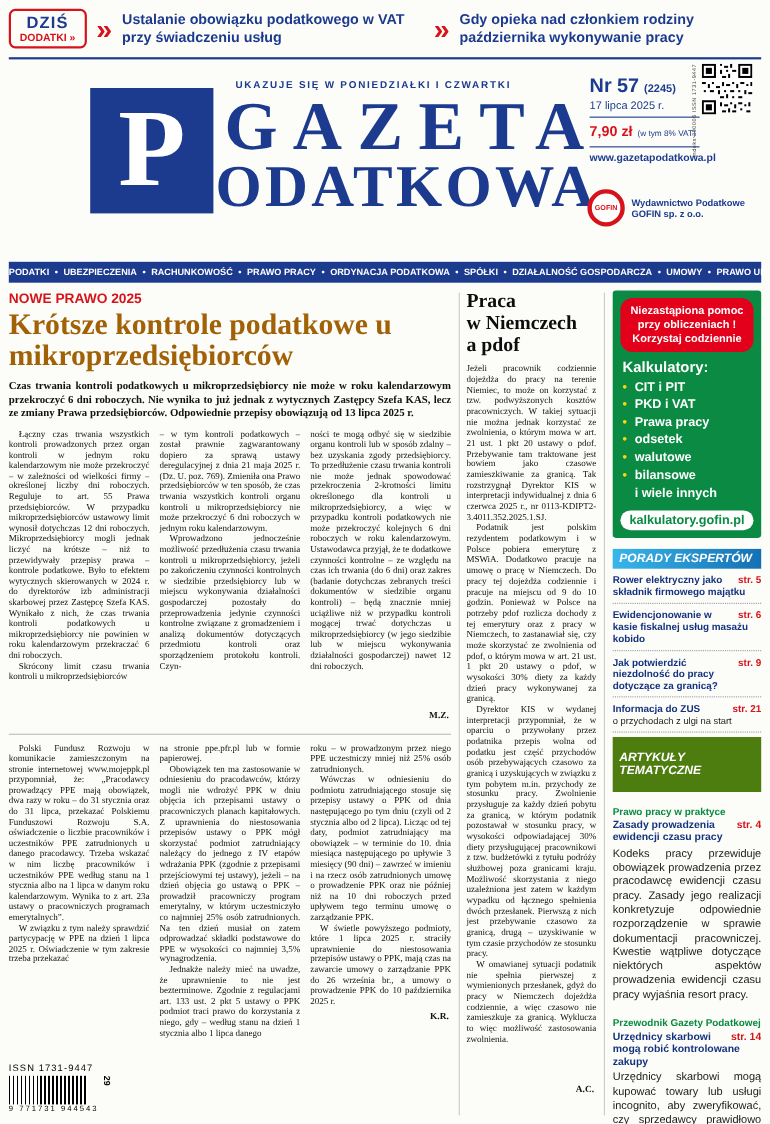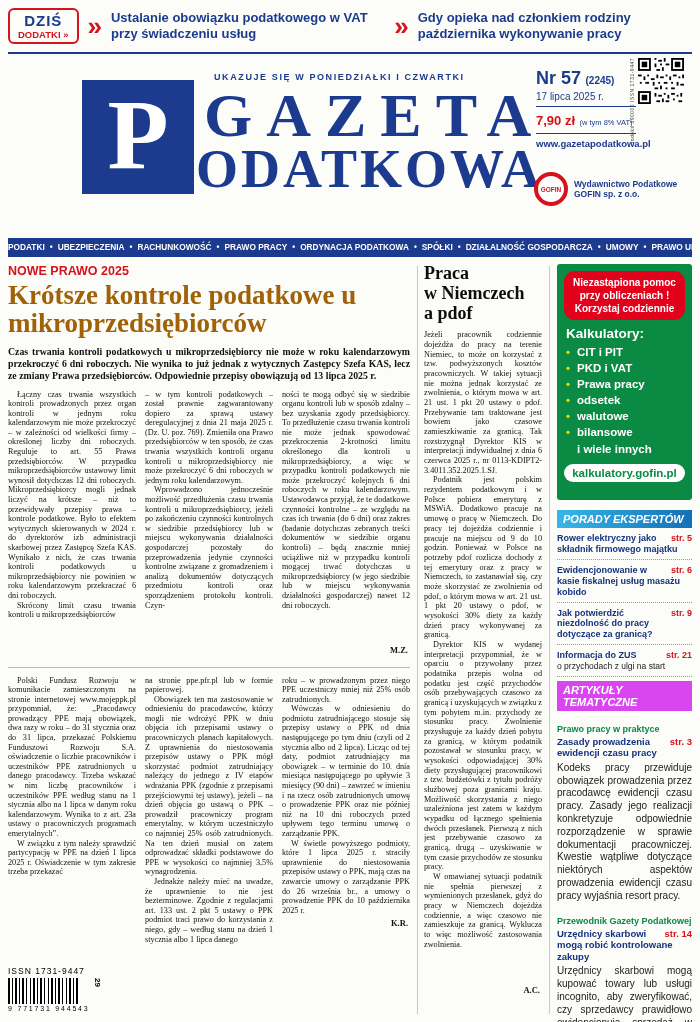--- a/index.html
+++ b/index.html
@@ -63,36 +63,36 @@
   .a2c2{grid-column:2;grid-row:2}.a2c2 .bcol{height:290px}
   .a2c3{grid-column:3;grid-row:1/3;display:flex;flex-direction:column}.a2c3 .bcol{max-height:330px}
 
   .h-mid{font-size:18px;font-weight:bold;line-height:1.1;color:#0d0d0d;margin-bottom:7px}
   .h-mid div{display:block}
   .midbody{font-size:8.2px;line-height:1.18;text-align:justify;height:652px;overflow:hidden}
   .midbody p{text-indent:9px}
   .midbody p:first-child{text-indent:0}
 
   
-  .greenbox{background:#0a8a42;padding:7px 7px 18px;border-radius:3px}
+  .greenbox{background:#0a8a42;padding:7px 7px 7px;border-radius:3px}
   .redpill{background:#e3001b;border-radius:11px;color:#fff;text-align:center;font-weight:bold;font-size:10px;line-height:1.3;padding:5px 3px}
   .kalk-h{color:#fff;font-weight:bold;font-size:13.5px;margin:6px 0 3px 2px}
   .kalk-list .kalk-item{color:#fff;font-weight:bold;font-size:11.5px;line-height:1.4;padding-left:13px;position:relative}
   .kalk-list .kalk-item::before{content:"\2022";color:#ffd800;position:absolute;left:2px}
   .kalk-more{color:#fff;font-weight:bold;font-size:11.5px;line-height:1.4;padding-left:13px}
   .urlpill{background:#fff;border-radius:9px;color:#0a8a42;text-align:center;font-weight:bold;font-size:11.5px;padding:3px 2px;margin-top:7px}
 
   .porady-h{margin-top:10px;background:linear-gradient(90deg,#38b6ea,#1470b4);color:#fff;font-weight:bold;font-style:italic;font-size:11px;padding:3px 6px}
   .p-item{padding:5px 0 4px;border-bottom:1px dotted #9a9a9a;font-size:9px;line-height:1.22;overflow:hidden}
   .p-item:last-child{border-bottom:none}
   .p-title{font-weight:bold;color:#14327e}
   .p-page{float:right;color:#d6121b;font-weight:bold;margin-left:4px}
   .p-note{font-size:8.5px;color:#222;clear:none}
 
-  .artykuly-h{background:#d946ef;color:#fff;font-weight:bold;font-style:italic;font-size:11px;padding:3px 6px;margin-top:4px}
+  .artykuly-h{background:#4d7c0f;color:#fff;font-weight:bold;font-style:italic;font-size:11px;padding:13px 6px;margin-top:4px}
   .cat{color:#0a8a42;font-weight:bold;font-size:9px;margin-top:13px}
   .s-title{font-weight:bold;color:#14327e;font-size:9.5px;line-height:1.22;margin:2px 0 3px;overflow:hidden}
   .s-body{font-size:10px;line-height:1.28;text-align:justify;color:#1a1a1a}
 
   
   .issn{position:absolute;left:8px;top:964px;width:100px;font-family:"Liberation Sans",sans-serif;background:#fcfcf9;padding:2px 0}
   .issn-t{font-size:8.5px;letter-spacing:1px;color:#000}
   .bars-row{display:flex;align-items:flex-start;gap:3px;margin-top:2px}
   .bars{width:72px;height:26px;background:repeating-linear-gradient(90deg,#000 0 1.5px,#fff 1.5px 3.6px)}
   .digits{font-size:7px;letter-spacing:1.8px;color:#000;margin-top:1px}
@@ -314,21 +314,21 @@
     </div>
     <div class="p-item">
       <div class="p-title"><span class="p-page">str. 21</span><span>Informacja do ZUS</span></div>
       <div class="p-note">o przychodach z ulgi na start</div>
     </div>
 
     <div class="artykuly-h">ARTYKUŁY TEMATYCZNE</div>
 
     <div>
       <div class="cat">Prawo pracy w praktyce</div>
-      <div class="s-title"><span class="p-page">str. 3</span><span>Zasady prowadzenia ewidencji czasu pracy</span></div>
+      <div class="s-title"><span class="p-page">str. 4</span><span>Zasady prowadzenia ewidencji czasu pracy</span></div>
       <div class="s-body">Kodeks pracy przewiduje obowiązek prowadzenia przez pracodawcę ewidencji czasu pracy. Zasady jego realizacji konkretyzuje odpowiednie rozporządzenie w sprawie dokumentacji pracowniczej. Kwestie wątpliwe dotyczące niektórych aspektów prowadzenia ewidencji czasu pracy wyjaśnia resort pracy.</div>
     </div>
 
     <div>
       <div class="cat">Przewodnik Gazety Podatkowej</div>
       <div class="s-title"><span class="p-page">str. 14</span><span>Urzędnicy skarbowi mogą robić kontrolowane zakupy</span></div>
       <div class="s-body">Urzędnicy skarbowi mogą kupować towary lub usługi incognito, aby zweryfikować, czy sprzedawcy prawidłowo ewidencjonują sprzedaż w kasie rejestrującej i wydają paragony. Działania te są prowadzone np. na bazarach i targowiskach, w punktach gastronomicznych czy wypożyczalniach sprzętu sportowego.</div>
     </div>
   </aside>
 

